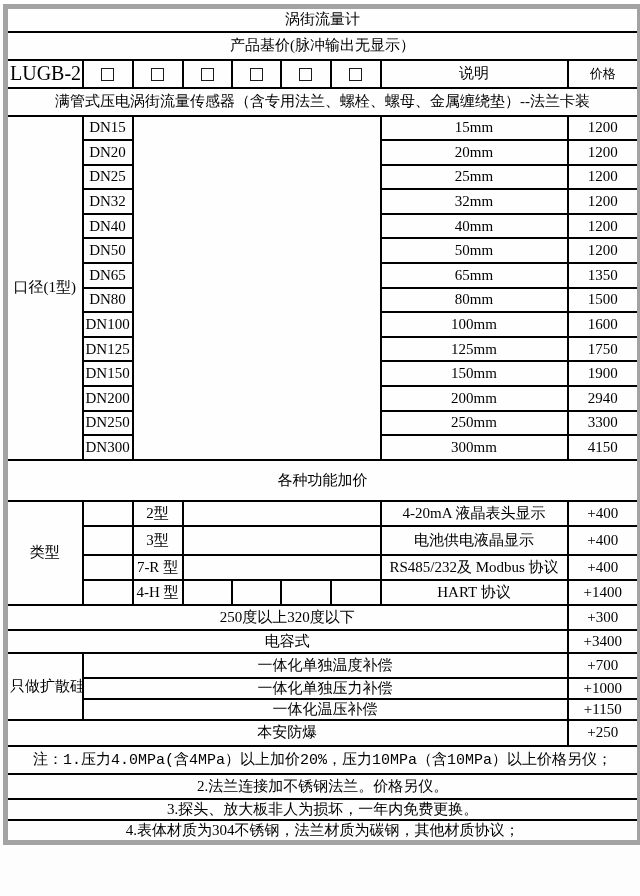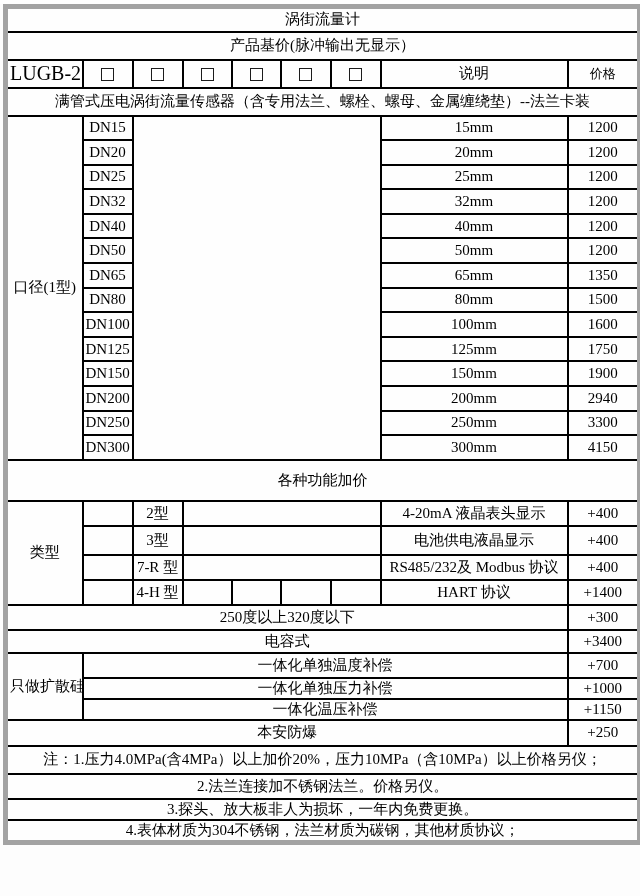--- a/index.html
+++ b/index.html
@@ -19,21 +19,21 @@
     text-align:center;
     vertical-align:middle;
     padding:0 2px;
     overflow:hidden;
     white-space:nowrap;
     background:#fefefe;
   }
   td.wrap{white-space:normal;line-height:1.25;}
   td.model{font-size:20px;font-family:Liberation Serif, serif;}
   td.price-h{font-size:13px;}
-  td.left{text-align:left;padding-left:8px;}
+  td.left{text-align:left;padding-left:8px;font-family:Liberation Mono, monospace;}
   .cbx{
     display:inline-block;
     width:11px;height:11px;
     border:1.5px solid #1c1c1c;
     vertical-align:middle;
     background:#fff;
   }
 </style>
 </head>
 <body>

